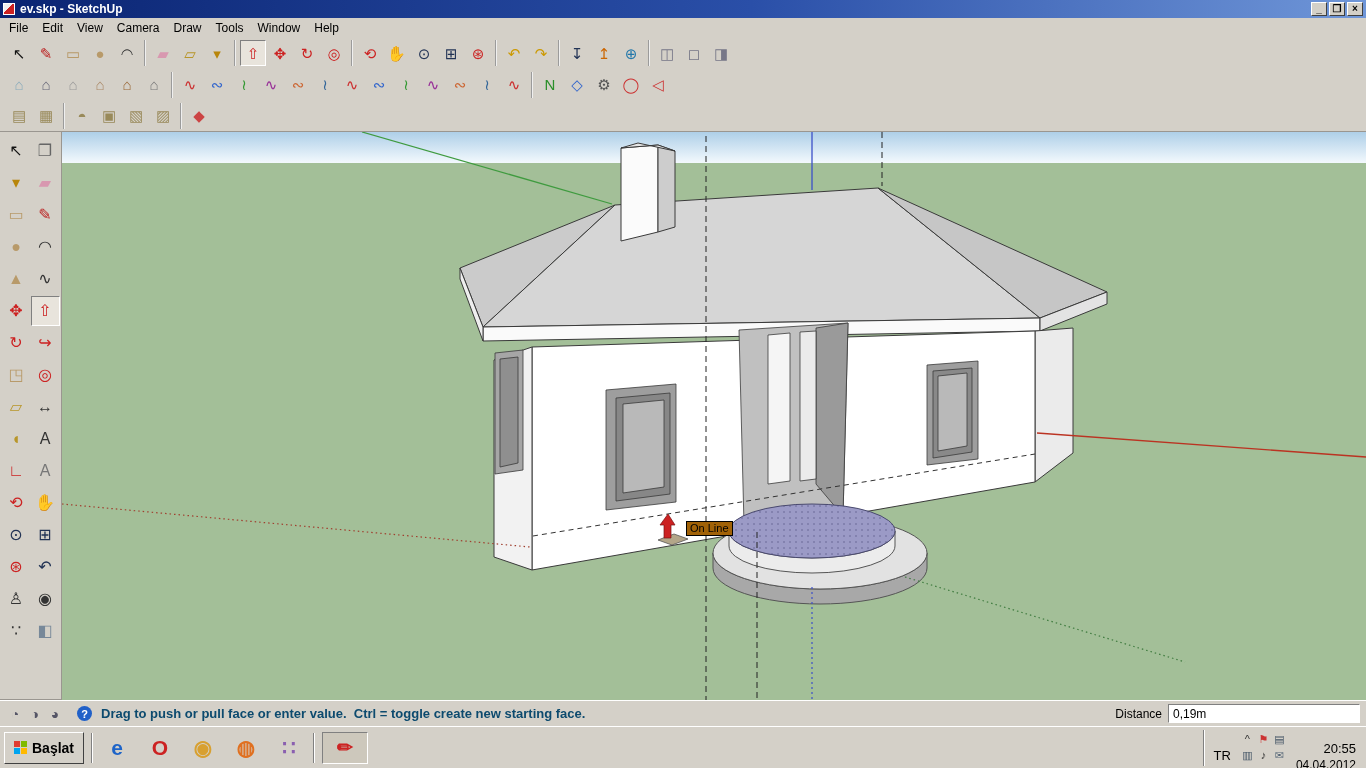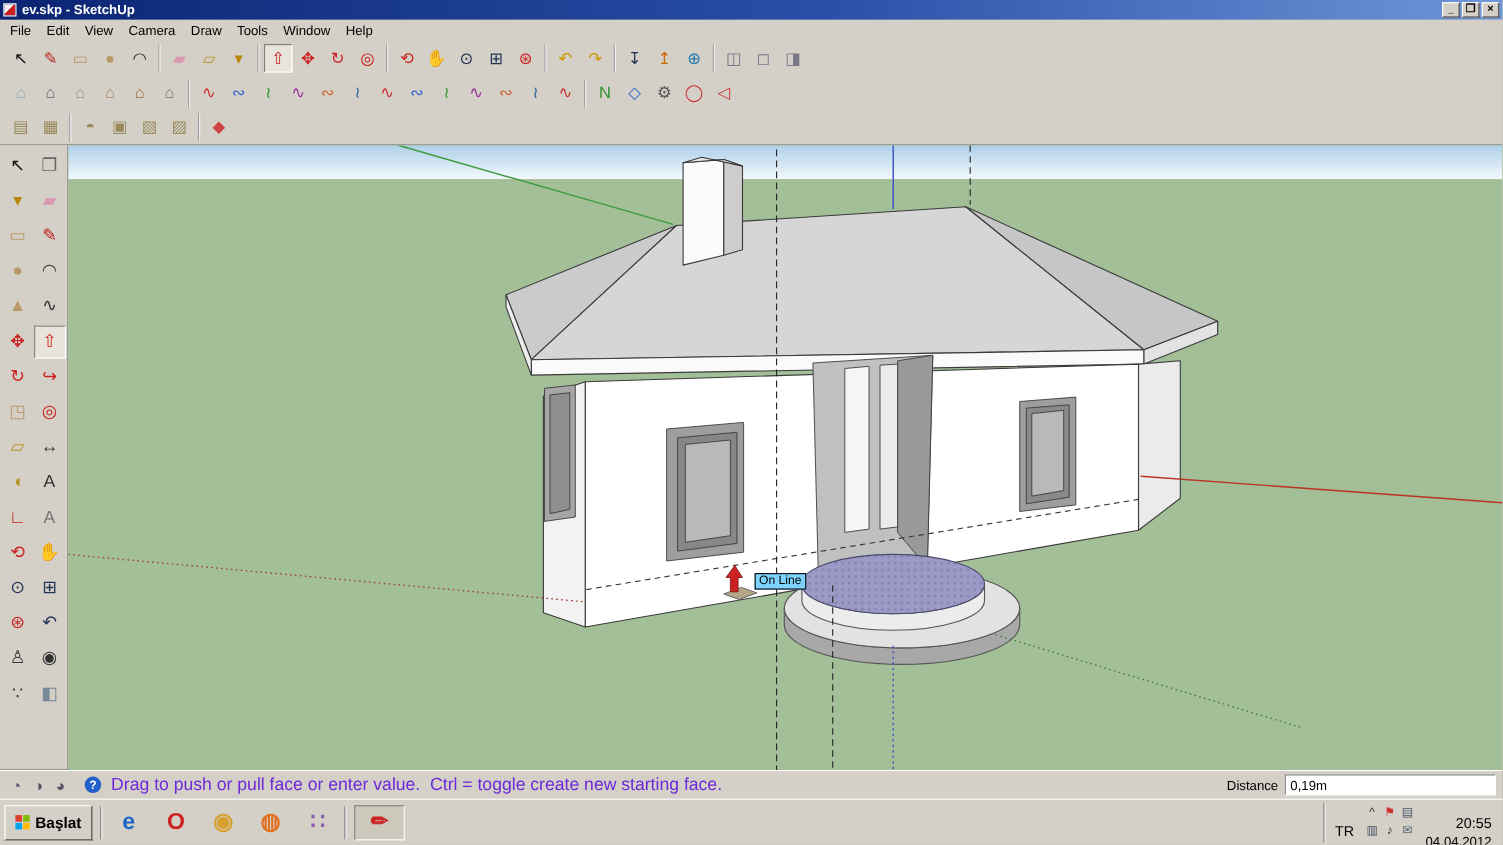--- a/index.html
+++ b/index.html
@@ -27,28 +27,28 @@
   .tb-btn { width:26px; height:26px; display:flex; align-items:center; justify-content:center; border:1px solid transparent; background:transparent; }
   .tb-glyph { font-size:15px; line-height:1; }
   .pressed { border-color:#808080 #ffffff #ffffff #808080 !important; background:#e8e4dc !important; }
 
   
   .main { display:flex; height:568px; flex:0 0 auto; }
   .palette { width:62px; background:#d4d0c8; border-right:1px solid #9a9690; display:grid; grid-template-columns:repeat(2,29px); grid-auto-rows:32px; justify-content:center; padding-top:4px; align-content:start; }
   .pal-btn { width:29px; height:30px; display:flex; align-items:center; justify-content:center; border:1px solid transparent; background:transparent; }
   .pal-glyph { font-size:16px; line-height:1; }
   .viewport { position:relative; width:1304px; height:568px; overflow:hidden; background:#a3bf98; }
-  .inference-tooltip { position:absolute; left:624px; top:389px; background:#7dd3fc; border:1px solid #000; font-size:11px; line-height:13px; padding:0 3px; white-space:nowrap; }
+  .inference-tooltip { position:absolute; left:624px; top:389px; background:#a16207; border:1px solid #000; font-size:11px; line-height:13px; padding:0 3px; white-space:nowrap; }
 
   
   .statusbar { height:26px; background:#d4d0c8; border-top:1px solid #fff; box-shadow:0 -1px 0 #9a9690; display:flex; align-items:center; padding:0 6px; gap:3px; flex:0 0 auto; }
   .st-ico { width:18px; height:18px; display:flex; align-items:center; justify-content:center; border:none; background:transparent; }
   .st-glyph { font-size:14px; line-height:1; }
   .help-circle { width:15px; height:15px; border-radius:50%; background:#2060c8; color:#fff; font-size:11px; font-weight:bold; display:flex; align-items:center; justify-content:center; margin:0 6px 0 10px; }
-  .status-hint { font-size:16px; color:#6d28d9; white-space:pre; }
+  .status-hint { font-size:13px; color:#0c4a6e; white-space:pre;font-weight:bold; }
   .distance-wrap { margin-left:auto; display:flex; align-items:center; gap:6px; }
   .distance-label { font-size:12px; }
   .distance-input { width:192px; height:19px; border:1px solid; border-color:#808080 #fff #fff #808080; background:#fff; font-size:12px; font-family:inherit; padding:0 4px; }
 
   
   .taskbar { height:42px; background:#d4d0c8; border-top:1px solid #fff; display:flex; align-items:center; padding:0 4px; gap:7px; flex:0 0 auto; }
   .start-btn { height:32px; padding:0 9px; display:flex; align-items:center; gap:5px; background:#d4d0c8; border:1px solid; border-color:#fff #404040 #404040 #fff; font-weight:bold; font-size:14px; font-family:inherit; }
   .winflag { display:grid; grid-template-columns:6px 6px; grid-auto-rows:6px; gap:1px; }
   .winflag i { display:block; }
   .winflag i:nth-child(1){ background:#e03c31; }

